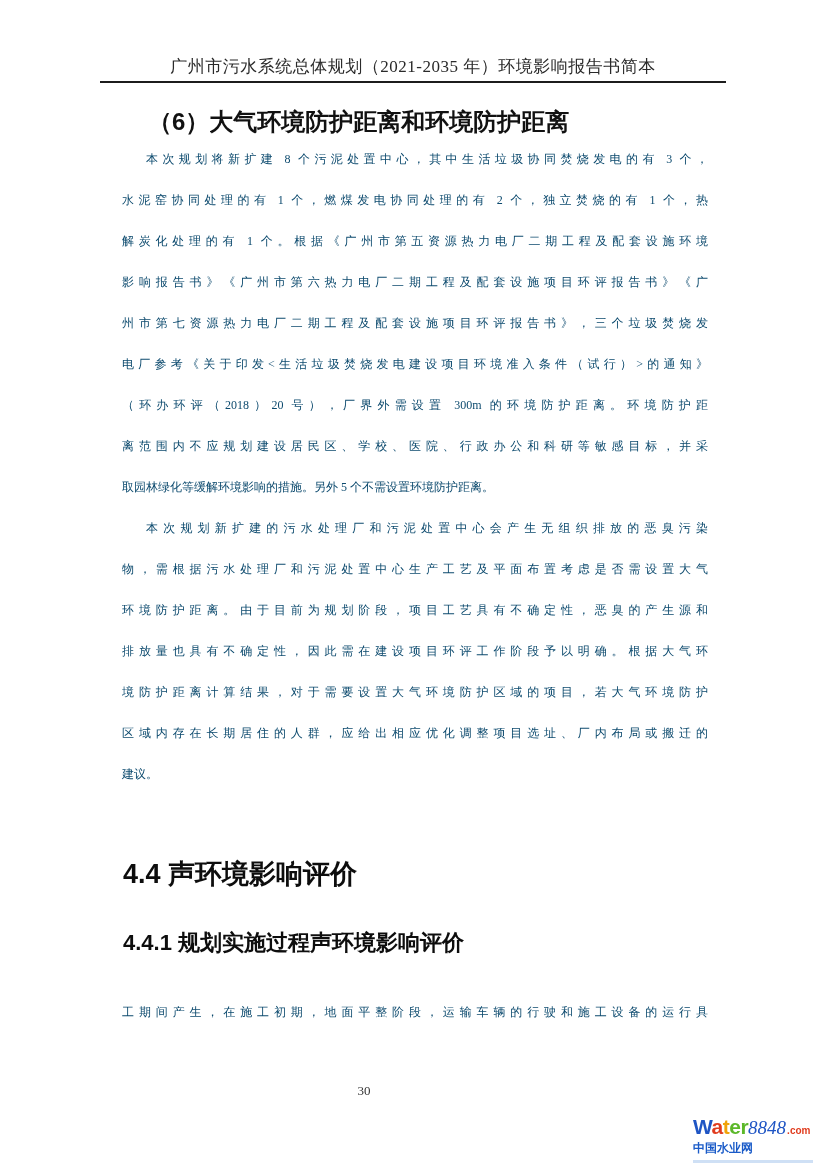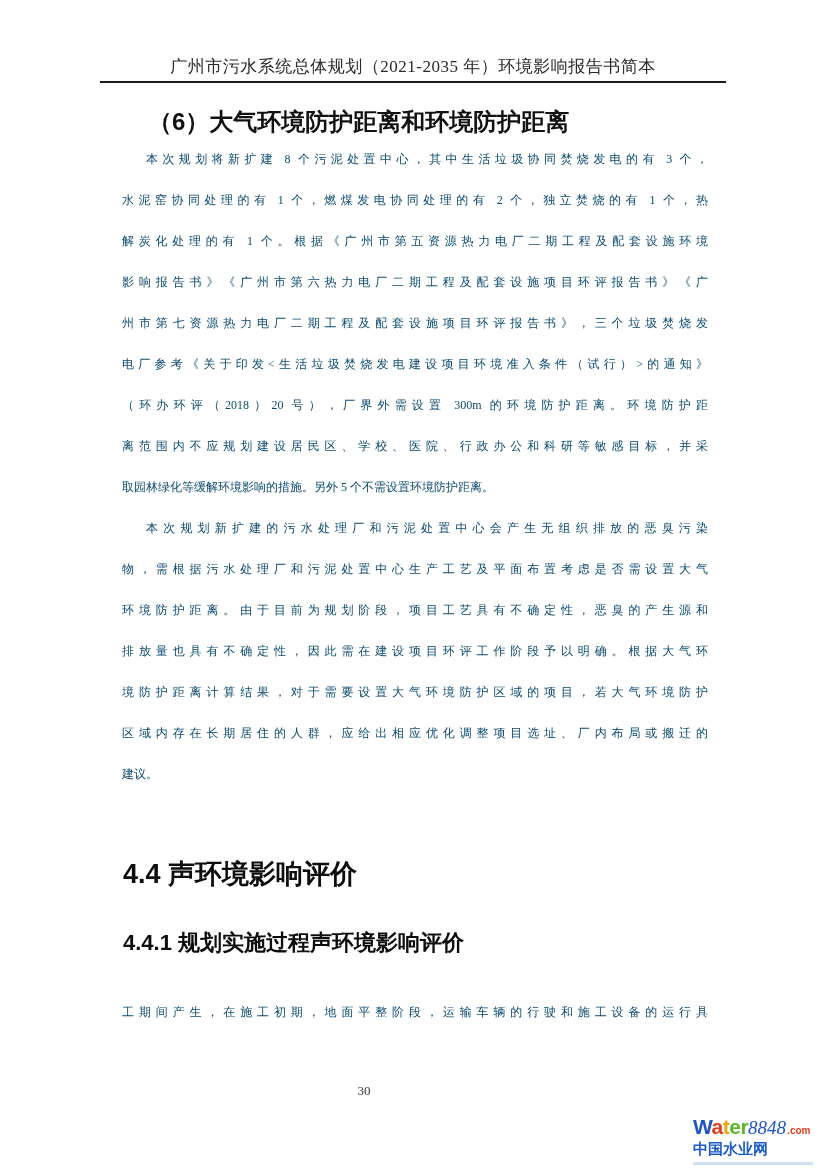--- a/index.html
+++ b/index.html
@@ -107,21 +107,21 @@
     font-family: "Liberation Sans", "DejaVu Sans", sans-serif;
     font-weight: bold;
     font-size: 10px;
     color: #e03c1e;
     margin-left: 1px;
   }
   .wm-subtitle {
     margin-top: 1px;
     font-family: "Liberation Sans", "DejaVu Sans", sans-serif;
     font-weight: bold;
-    font-size: 15px;
+    font-size: 12px;
     color: #1a5bc8;
     display: flex;
     justify-content: space-between;
     width: 120px;
   }
   .wm-bar {
     margin-top: 3px;
     width: 120px;
     height: 3px;
     background: #cfe0f5;

